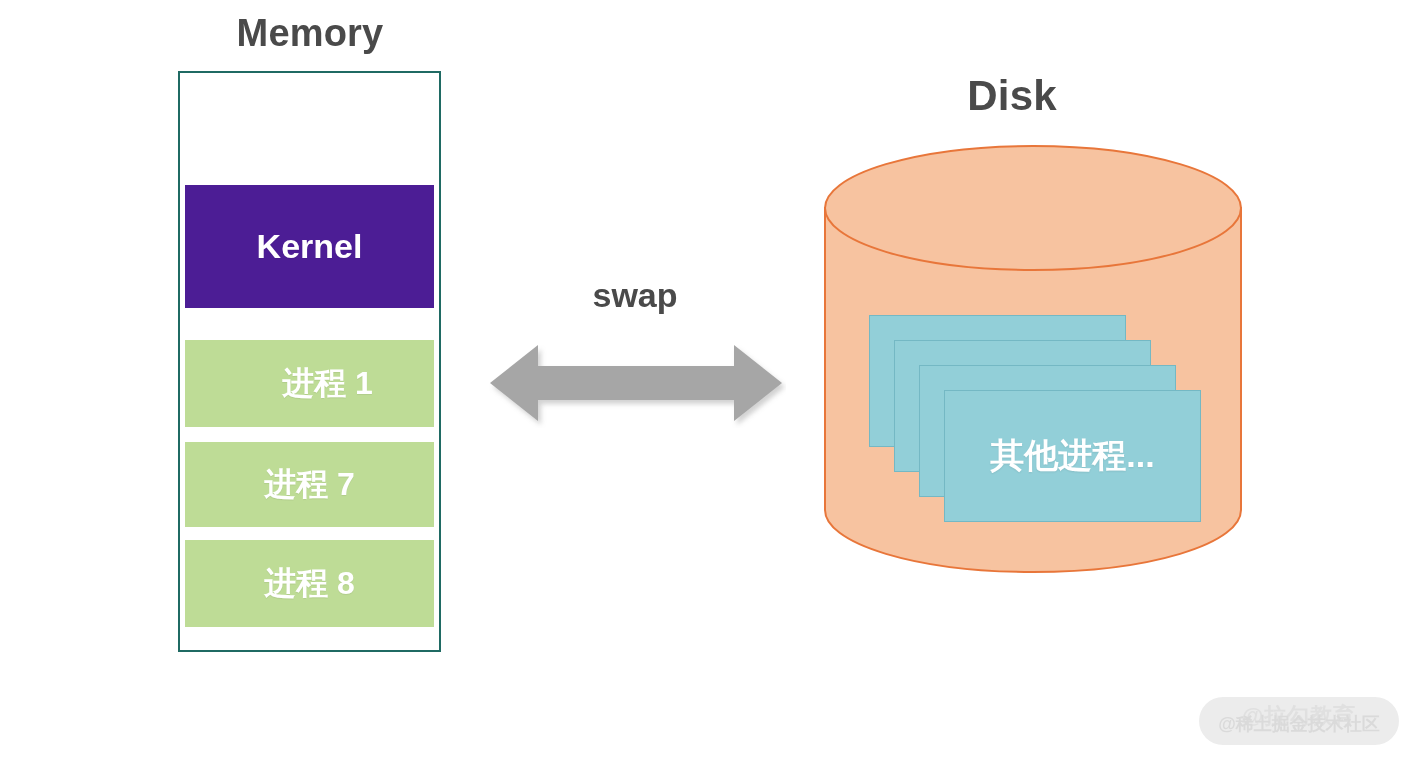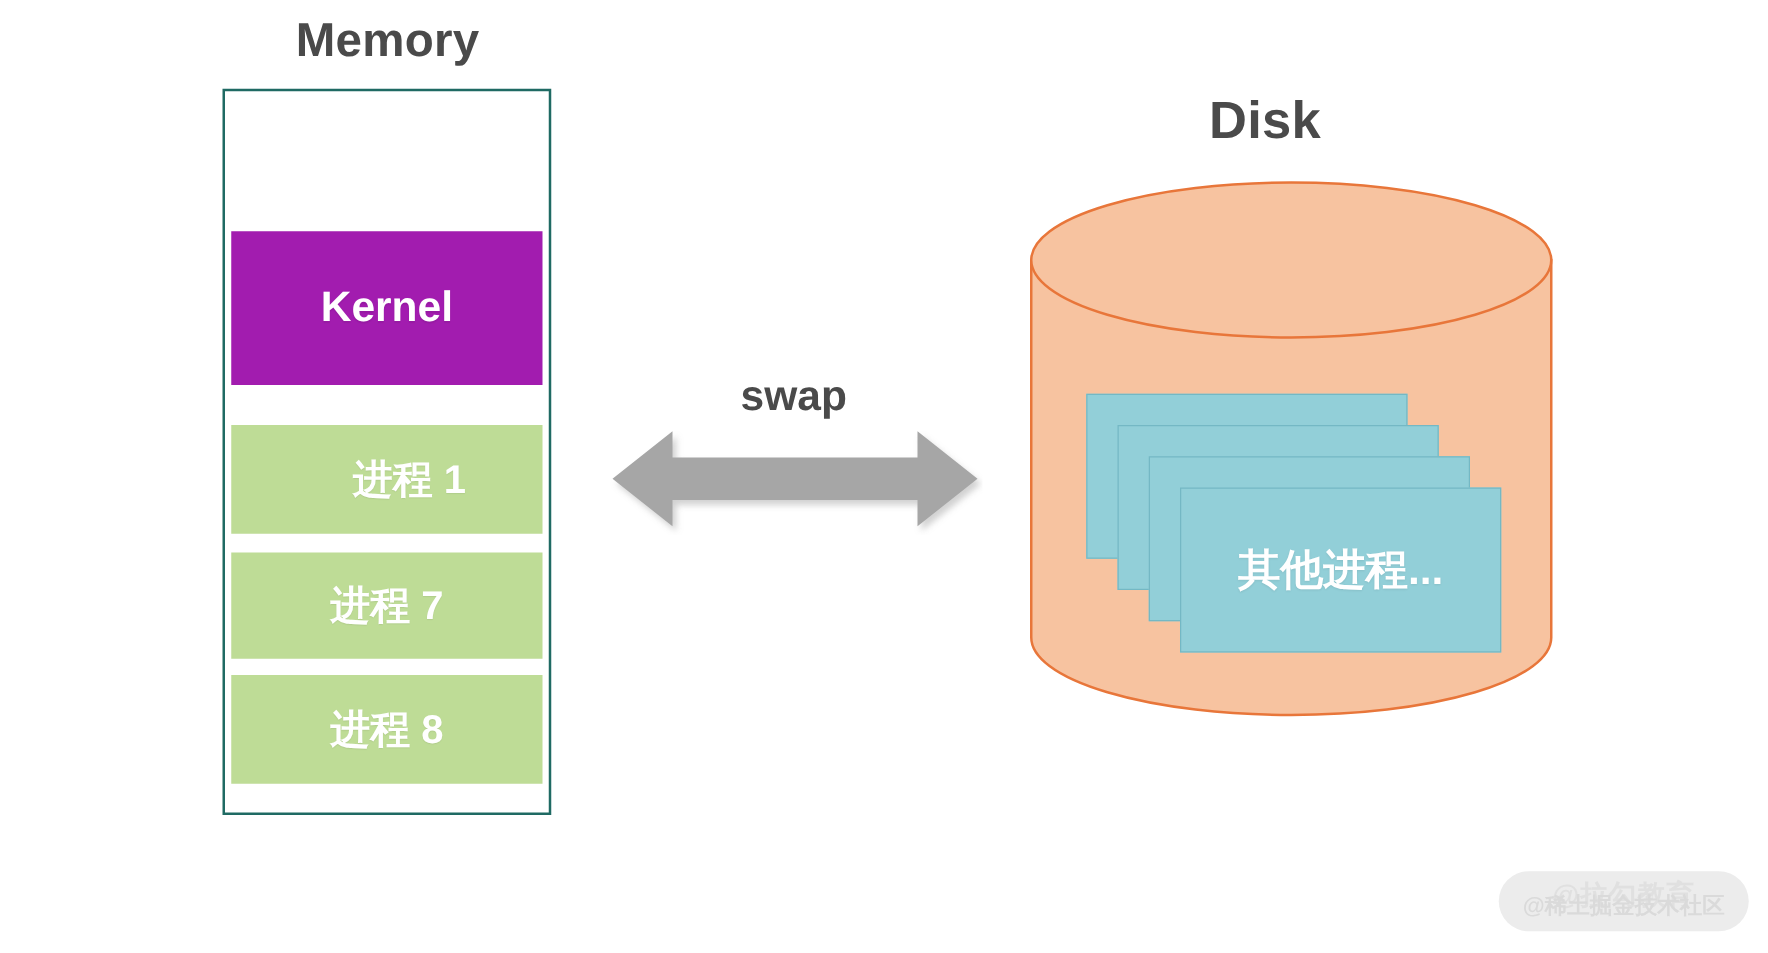--- a/index.html
+++ b/index.html
@@ -78,21 +78,21 @@
   }
   .mem-proc {
     background: #bedc96;
     font-size: 32px;
   }
 
   
   #swap-label {
     position: absolute;
     left: 505px;
-    top: 298px;
+    top: 276px;
     width: 260px;
     text-align: center;
     font-size: 34px;
     font-weight: bold;
     color: #4a4a4a;
   }
   #swap-arrow {
     position: absolute;
     left: 486px;
     top: 338px;
@@ -168,21 +168,21 @@
   }
 </style>
 </head>
 <body>
 
 <div class="stage">
 
   <div class="title" id="memory-title">Memory</div>
 
   <div id="memory-box" style="border-color: rgb(31, 106, 99);">
-    <div class="mem-block mem-kernel" id="mem-block-0" style="top: 112px; height: 123px; background: #a21caf;">
+    <div class="mem-block mem-kernel" id="mem-block-0" style="top: 112px; height: 123px; background: #4c1d95;">
       <span class="mb-label">Kernel</span>
     </div>
     <div class="mem-block mem-proc" id="mem-block-1" style="top: 267px; height: 87px; background: rgb(190, 220, 150); padding-left: 36px;">
       <span class="mb-label">进程 1</span>
     </div>
     <div class="mem-block mem-proc" id="mem-block-2" style="top: 369px; height: 85px; background: rgb(190, 220, 150);">
       <span class="mb-label">进程 7</span>
     </div>
     <div class="mem-block mem-proc" id="mem-block-3" style="top: 467px; height: 87px; background: rgb(190, 220, 150);">
       <span class="mb-label">进程 8</span>

